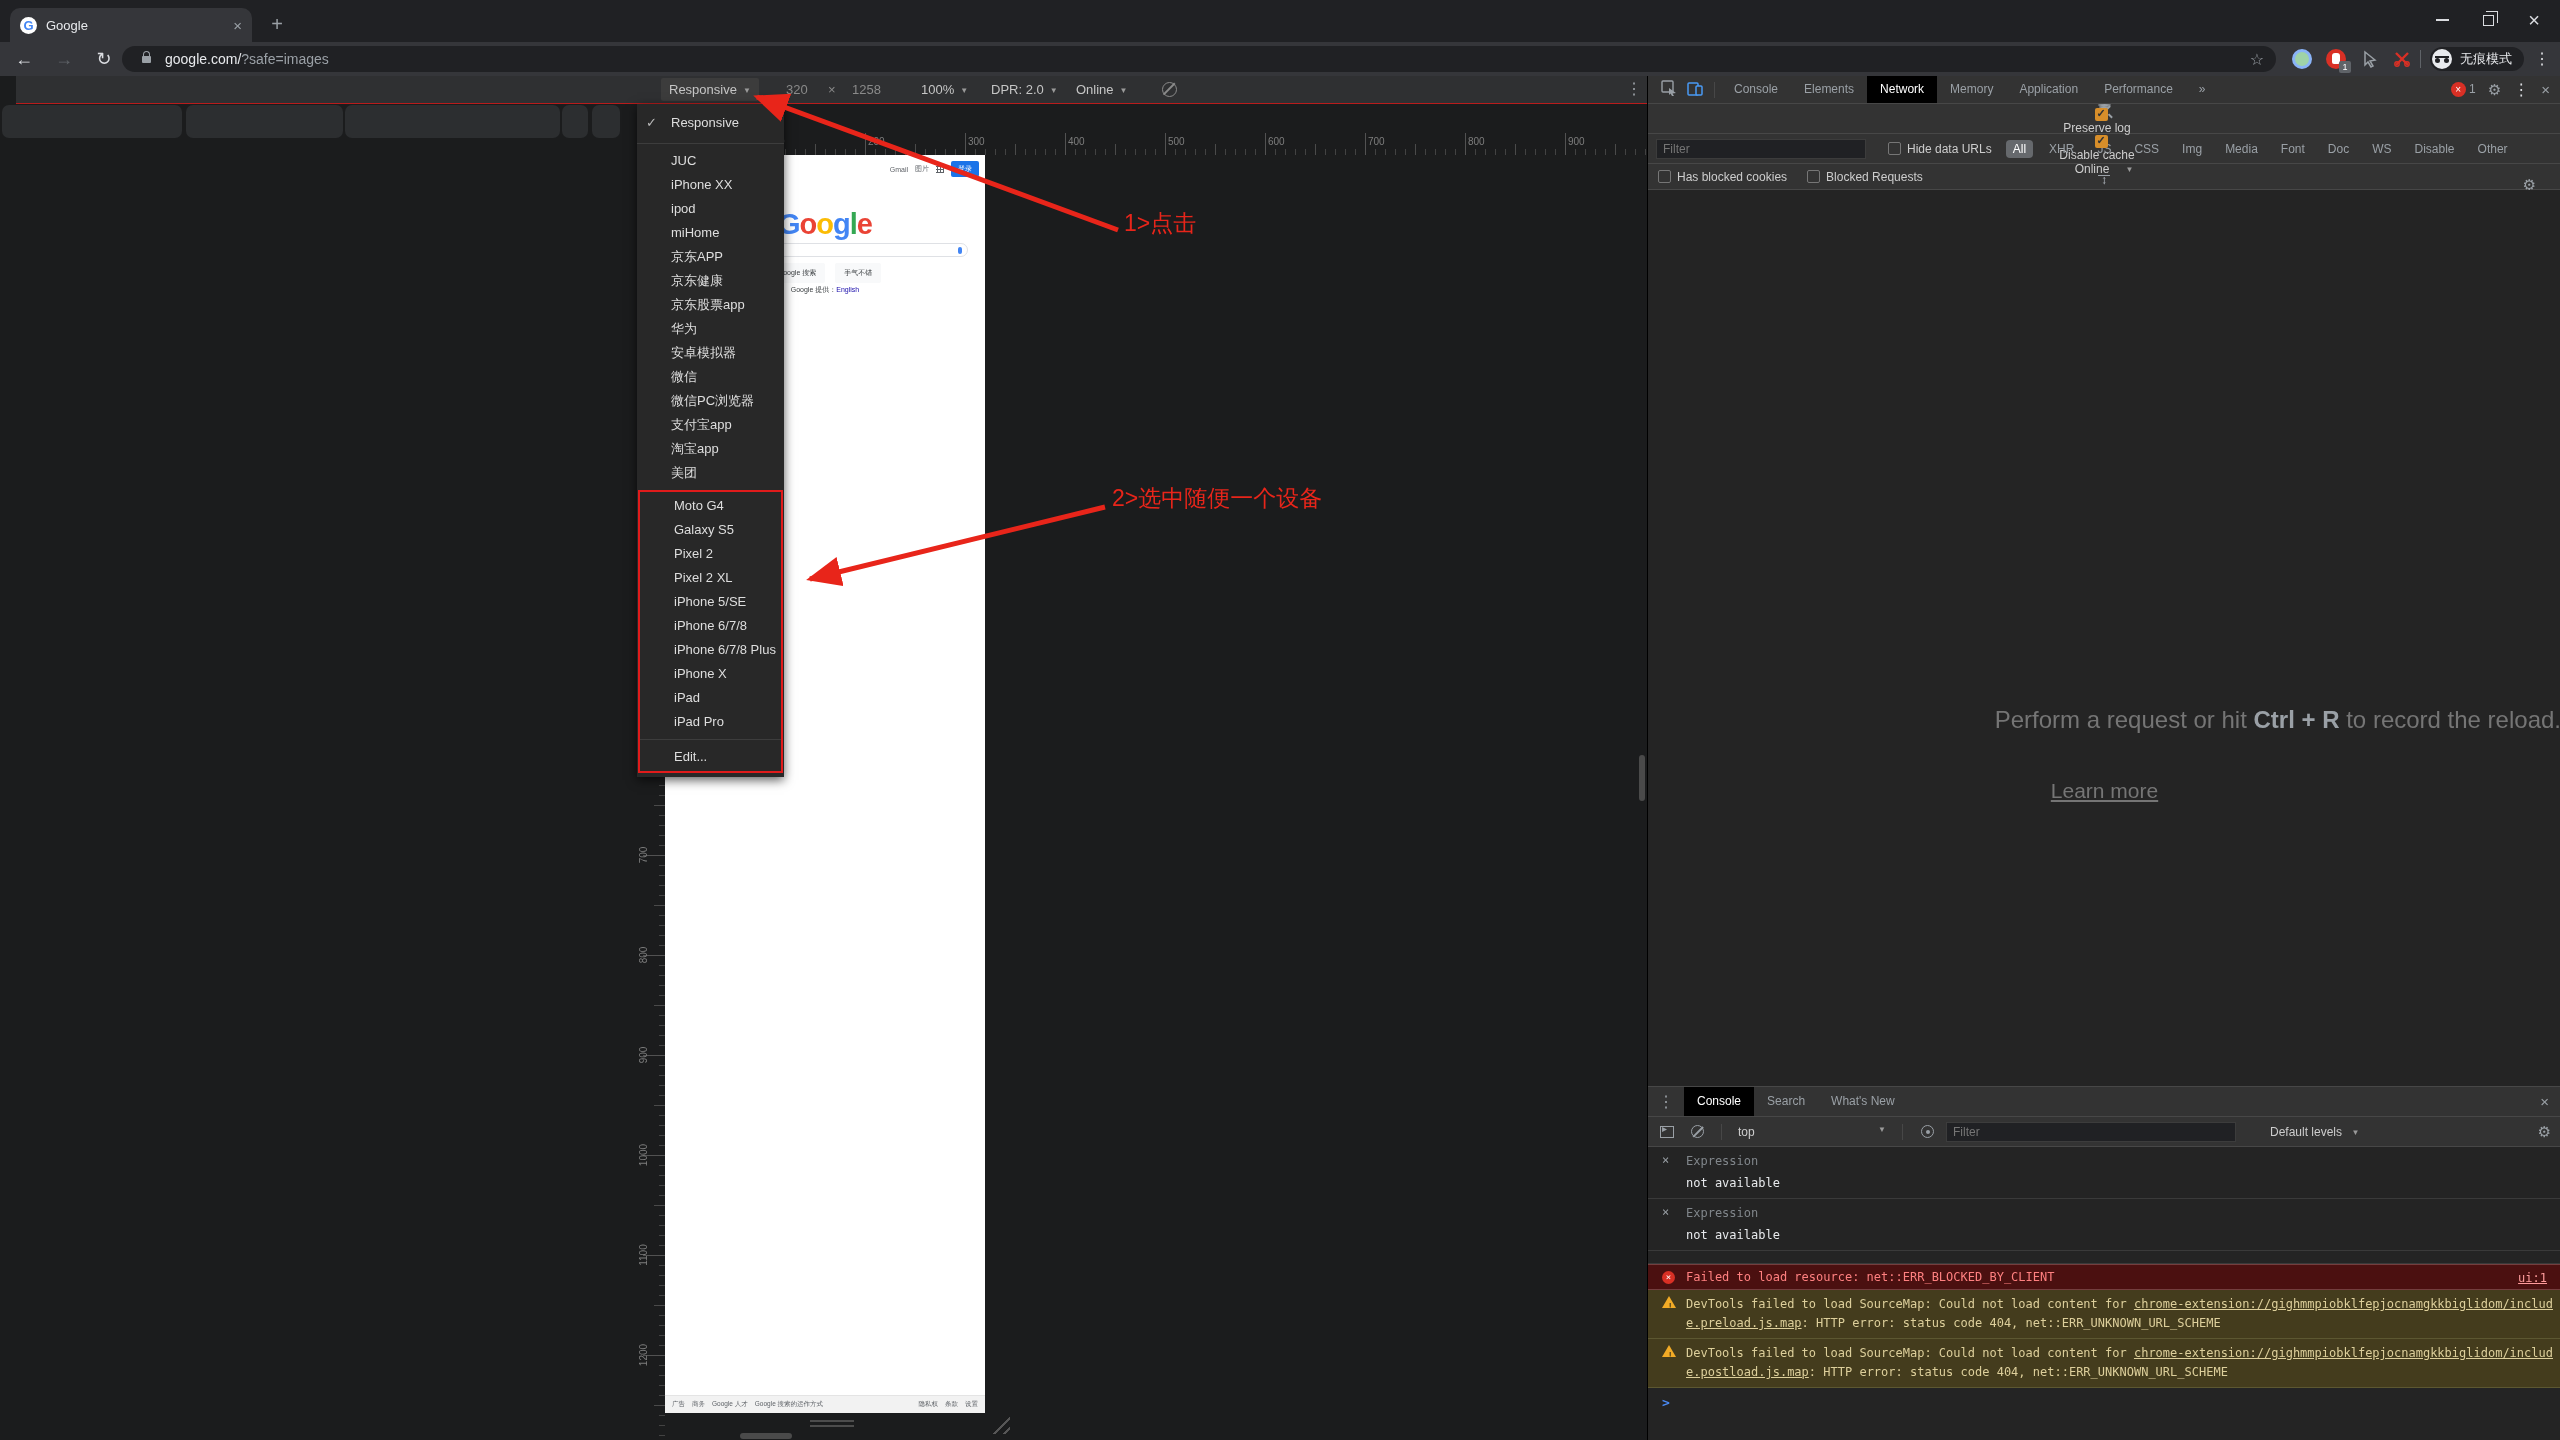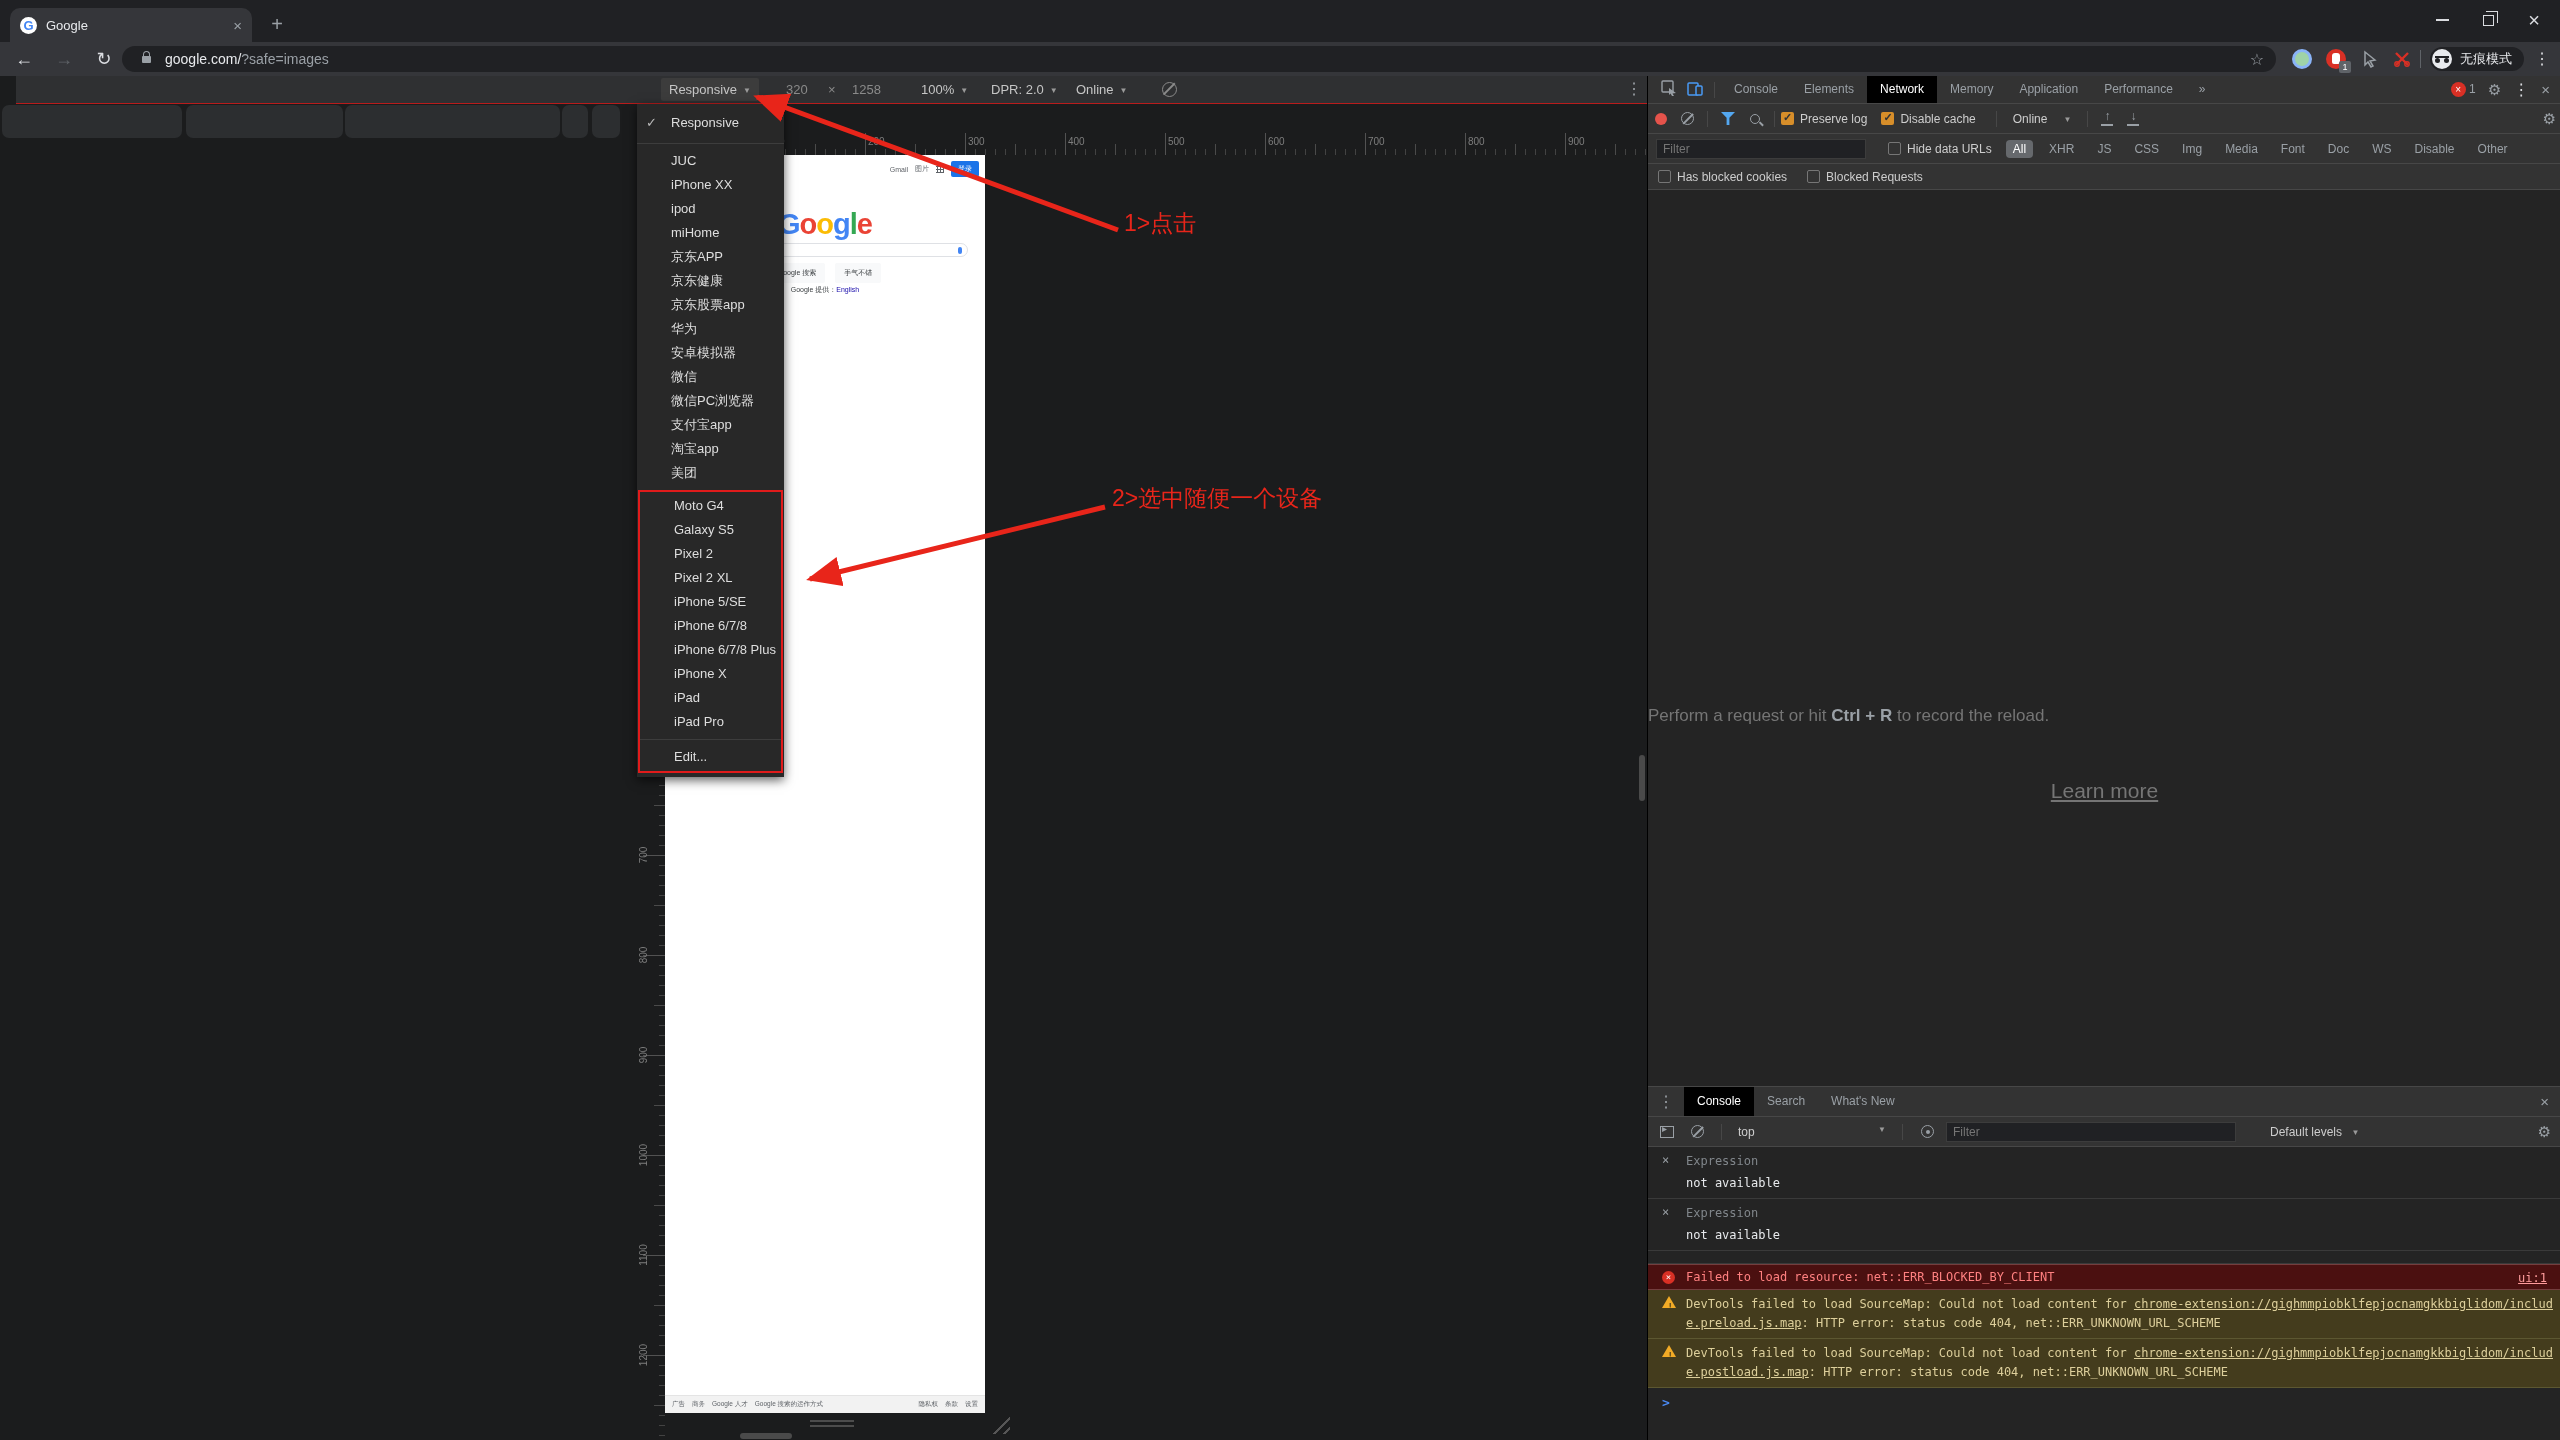--- a/index.html
+++ b/index.html
@@ -129,21 +129,21 @@
   .dt-main { height:28px; padding-left:8px; }
   .dt-tab { padding:0 13px; line-height:27px; color:#9aa0a6; height:27px; }
   .dt-tab.selected { background:#000; color:#fff; }
   .dt-sep { width:1px; height:16px; background:#474747; margin:0 6px; }
   .icon-btn { width:26px; text-align:center; color:#9aa0a6; }
   .gear { font-size:15px; color:#9aa0a6; }
   .badge-err { width:15px; height:15px; border-radius:50%; background:#d93025; color:#fff; font-size:10px;
                line-height:15px; text-align:center; display:inline-block; }
   .right-cluster { margin-left:auto; display:flex; align-items:center; gap:12px; padding-right:10px; }
 
-  .net-toolbar { height:30px; padding:0 0; gap:0; }
+  .net-toolbar { height:30px; padding:0 20px; gap:0;flex-direction:column; }
   .rec-dot { width:12px; height:12px; border-radius:50%; background:#e5534b; margin:0 7px; }
   .clear-icon { width:13px; height:13px; border:1.5px solid #9aa0a6; border-radius:50%; position:relative; margin:0 7px; }
   .clear-icon:before { content:''; position:absolute; left:-1px; top:4.5px; width:14px; height:1.5px; background:#9aa0a6; transform:rotate(-45deg); }
   .funnel { width:14px; height:13px; background:#53a7f0; clip-path:polygon(0 0,100% 0,60% 45%,60% 100%,40% 100%,40% 45%); margin:0 7px; }
   .mag { width:10px; height:10px; border:1.5px solid #9aa0a6; border-radius:50%; position:relative; margin:0 8px; }
   .mag:before { content:''; position:absolute; left:8px; top:8px; width:5px; height:1.5px; background:#9aa0a6; transform:rotate(45deg); }
   .chk { width:13px; height:13px; border-radius:2px; margin-right:6px; flex:none; }
   .chk.on { background:#d78e2a; position:relative; }
   .chk.on:before { content:'✓'; position:absolute; left:2px; top:-1px; color:#333; font-size:11px; font-weight:bold; }
   .chk.off { border:1.5px solid #767676; }
@@ -156,21 +156,21 @@
   .filter-row { height:30px; padding:0 8px; background:#333333; border-bottom:1px solid #474747; display:flex; align-items:center; }
   .filter-input { width:210px; height:20px; background:#202124; border:1px solid #3c3c3c; color:#cdcdcd; font-size:12px;
                   padding:0 6px; margin-right:22px; font-family:"Liberation Sans",sans-serif; }
   .filter-input::placeholder { color:#757575; }
   .type-pill { padding:2px 7px; margin-right:9px; color:#9aa0a6; border-radius:4px; white-space:nowrap; }
   .type-pill.selected { background:#66696d; color:#fff; }
   .blocked-row { height:26px; padding:0 10px; background:#333333; border-bottom:1px solid #474747; display:flex; align-items:center; }
 
   .net-empty { position:absolute; left:0; top:114px; width:913px; height:896px; background:#242424; }
   .empty-title { position:absolute; top:480px; width:100%; text-align:center; color:#757575; font-size:21px; }
-  .empty-hint { position:absolute; top:516px; width:100%; text-align:left; color:#757575; font-size:17px; }
+  .empty-hint { position:absolute; top:516px; width:100%; text-align:right; color:#757575; font-size:24px; }
   .empty-hint b { color:#9aa0a6; }
   .empty-link { position:absolute; top:550px; width:100%; text-align:center;margin-top:39px; }
   .empty-link span { color:#757575; font-size:21px; text-decoration:underline; }
 
   .drawer { position:absolute; left:0; top:1010px; width:913px; height:354px; background:#242424; border-top:1px solid #474747; }
   .drawer-tabs { height:30px; }
   .drawer-toolbar { height:30px; gap:4px; padding:0 6px; }
   .sidebar-icon { width:14px; height:12px; border:1.5px solid #9aa0a6; position:relative; margin:0 6px; }
   .sidebar-icon:before { content:'▸'; position:absolute; left:1px; top:-4px; color:#9aa0a6; font-size:10px; }
   .ctx-select { width:160px; display:flex; color:#cdcdcd; padding:0 6px; }

